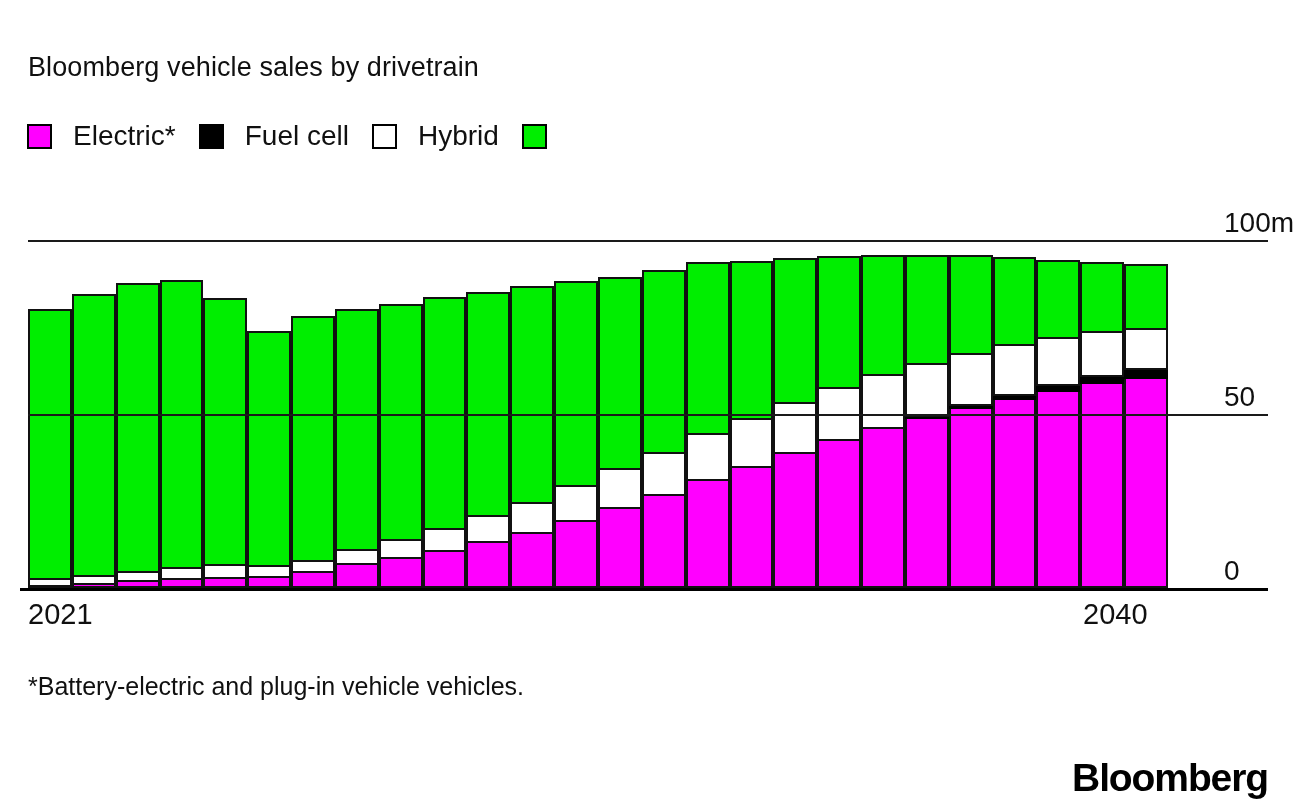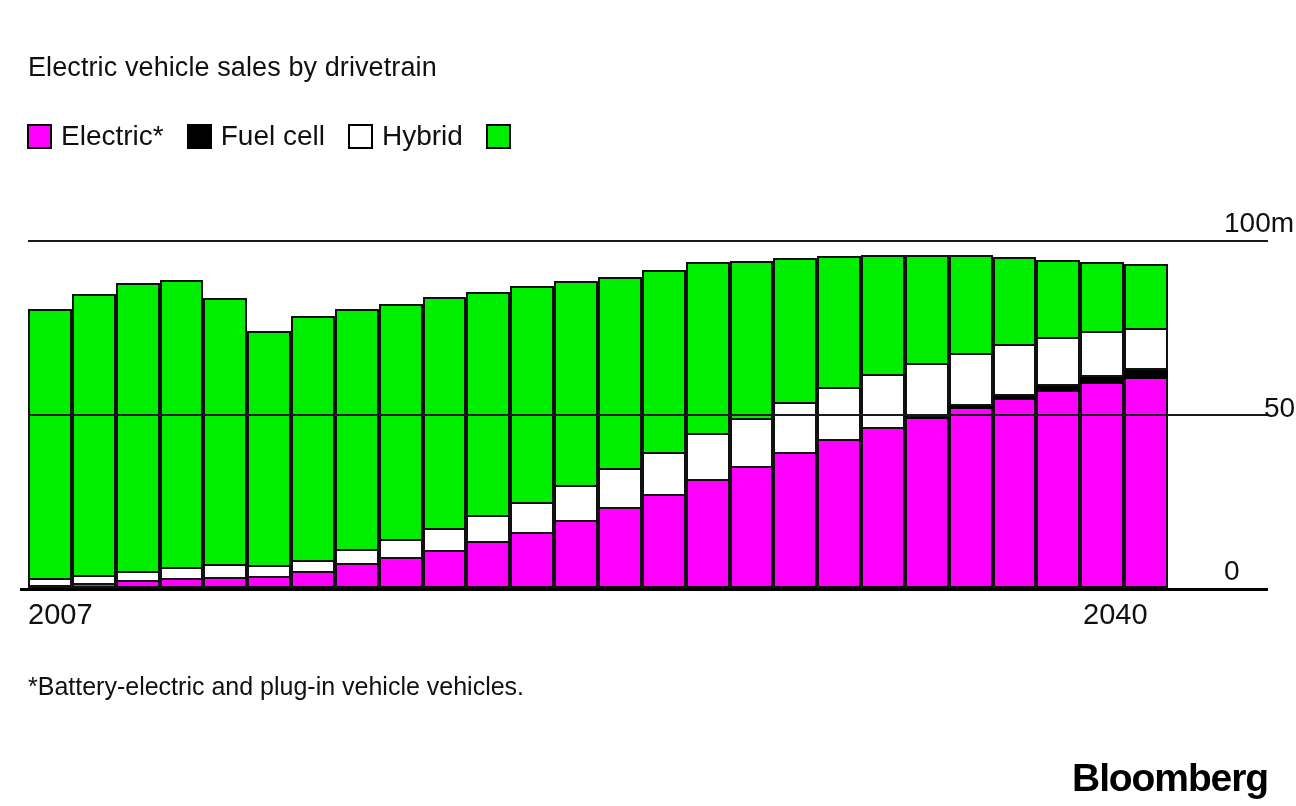--- a/index.html
+++ b/index.html
@@ -21,21 +21,21 @@
   
   .legend{
     position:absolute;left:27px;top:122px;
     display:flex;align-items:center;white-space:nowrap;
   }
   .legend-item{display:flex;align-items:center;margin-right:23px;}
   .legend-swatch{
     width:25px;height:25px;border:2.5px solid #000;box-sizing:border-box;
     margin-right:9px;flex:0 0 auto;
   }
-  .legend-label{font-size:28px;color:#101010;line-height:1;}
+  .legend-label{font-size:28px;color:#101010;line-height:1;margin-left:12px;}
 
   
   .plot{
     position:absolute;left:28px;top:240px;width:1140px;height:348px;text-align:center;
   }
   .gridline{
     position:absolute;left:0;width:1240px;height:0;
     border-top:2px solid #1a1a1a;
   }
   .baseline{
@@ -76,21 +76,21 @@
     position:absolute;right:28px;top:756px;
     font-size:39px;font-weight:bold;letter-spacing:-1.1px;color:#000;
     font-family:"Liberation Sans","DejaVu Sans",sans-serif;
   }
 </style>
 </head>
 <body>
 
 <div id="root">
 
-  <div class="title">Electric vehicle sales by drivetrain</div>
+  <div class="title">Bloomberg vehicle sales by drivetrain</div>
 
   <div class="legend" id="legend">
       <div class="legend-item">
         <span class="legend-swatch" style="background: rgb(255, 0, 255);"></span>
         <span class="legend-label">Electric*</span>
       </div>
       <div class="legend-item">
         <span class="legend-swatch" style="background: rgb(0, 0, 0);"></span>
         <span class="legend-label">Fuel cell</span>
       </div>
@@ -238,26 +238,26 @@
         <div class="bar" style="left: 1096.15px; width: 43.8462px; height: 448px;">
           <div class="seg seg-ev" style="height: 211.496px; bottom: 0px; top: auto;"></div>
           <div class="seg seg-fc" style="height: 10.352px; bottom: 209.496px; top: auto;"></div>
           <div class="seg seg-hyb" style="height: 42.368px; bottom: 217.848px; top: auto;"></div>
           <div class="seg seg-ice" style="height: 66.032px; bottom: 258.216px; top: auto;"></div>
         </div>
       </div>
   <div class="gridline" style="top: 0px;"></div>
       <div class="ytick" style="top: -33px;">100m</div>
       <div class="gridline" style="top: 174px;"></div>
-      <div class="ytick" style="top: 152px; margin-left: 40px;">50</div>
+      <div class="ytick" style="top: 141px;">50</div>
       <div class="ytick" style="top: 315px;">0</div>
       <div class="baseline"></div>
     </div>
 
-  <div class="xlabel left">2007</div>
+  <div class="xlabel left">2021</div>
   <div class="xlabel right">2040</div>
 
   <div class="footnote">
     <div>*Battery-electric and plug-in vehicle vehicles.</div>
   </div>
 
   <div class="brand">Bloomberg</div>
 </div>
 
 </body></html>

